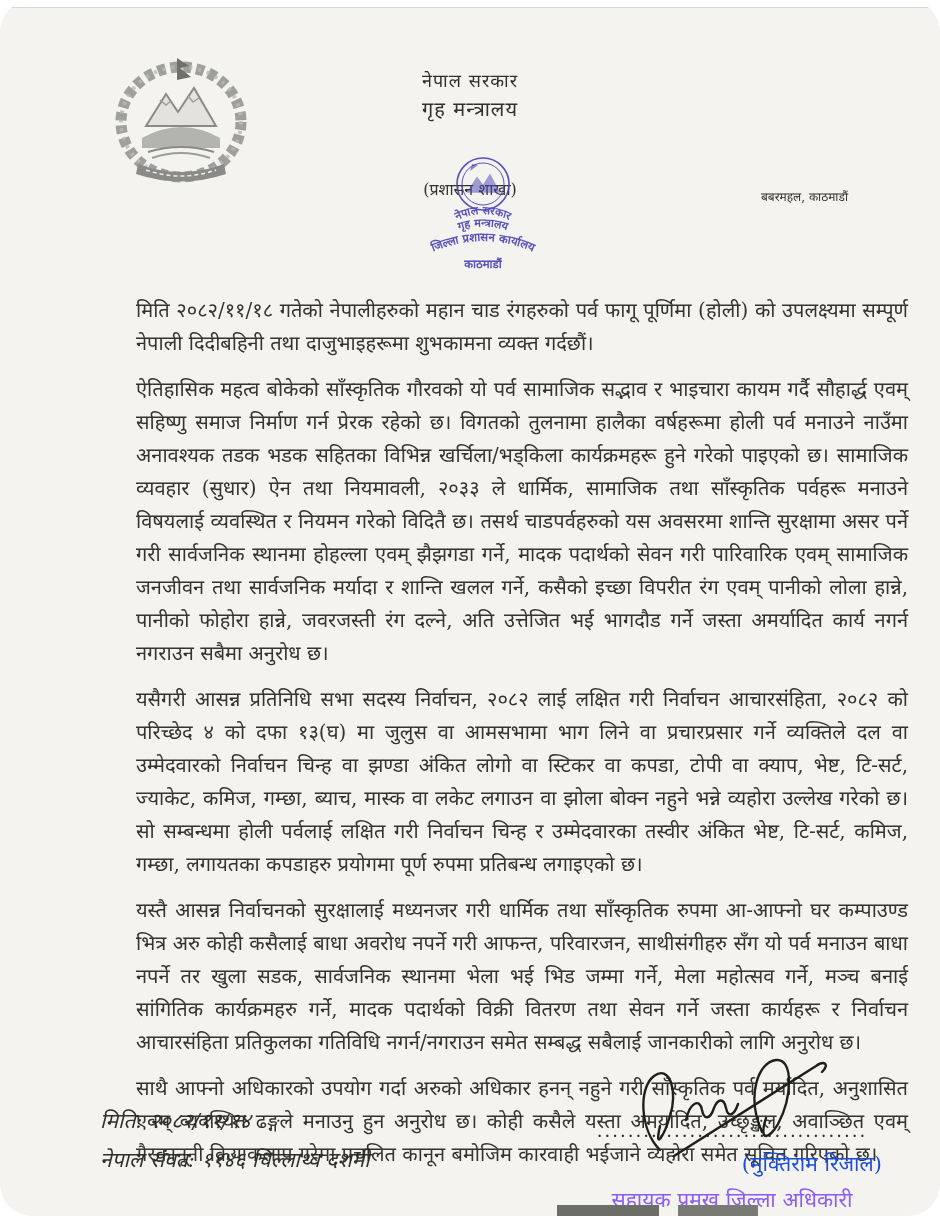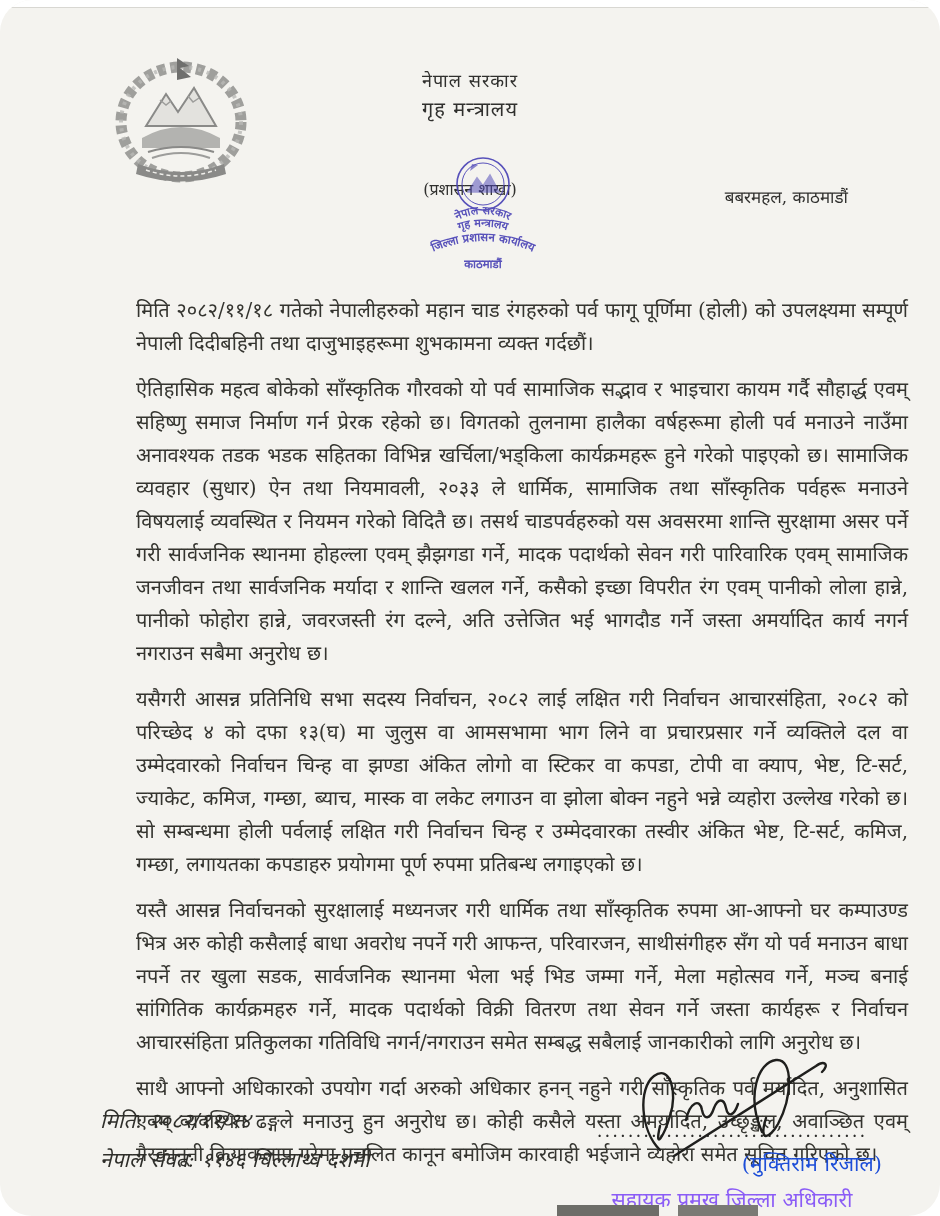--- a/index.html
+++ b/index.html
@@ -19,21 +19,21 @@
   }
   
   .header{position:absolute;left:0;top:0;width:100%;height:300px;}
   .emblem{position:absolute;left:110px;top:56px;width:142px;height:130px;}
   .hc{position:absolute;left:0;width:100%;text-align:center;}
   .gov{top:68px;font-size:18px;letter-spacing:1px;}
   .ministry{top:95px;font-size:20px;letter-spacing:1px;}
   .office{top:122px;font-size:32px;font-weight:bold;letter-spacing:1px;color:#1e1e1c;}
   .section{top:178px;font-size:16px;}
   .stamp{position:absolute;left:408px;top:156px;width:150px;height:118px;opacity:.92;}
-  .address{position:absolute;right:92px;top:180px;text-align:center;font-size:17px;line-height:34px;}
+  .address{position:absolute;right:92px;top:180px;text-align:center;font-size:12px;line-height:34px;}
   
   .title{
     position:absolute;left:0;top:248px;width:100%;
     text-align:center;font-size:27px;font-weight:600;color:#22221f;
     letter-spacing:.5px;margin:0;
   }
   
   .body{
     position:absolute;left:92px;top:294px;width:772px;
     font-size:20px;line-height:33px;text-align:justify;color:#34342f;margin-left:44px;

